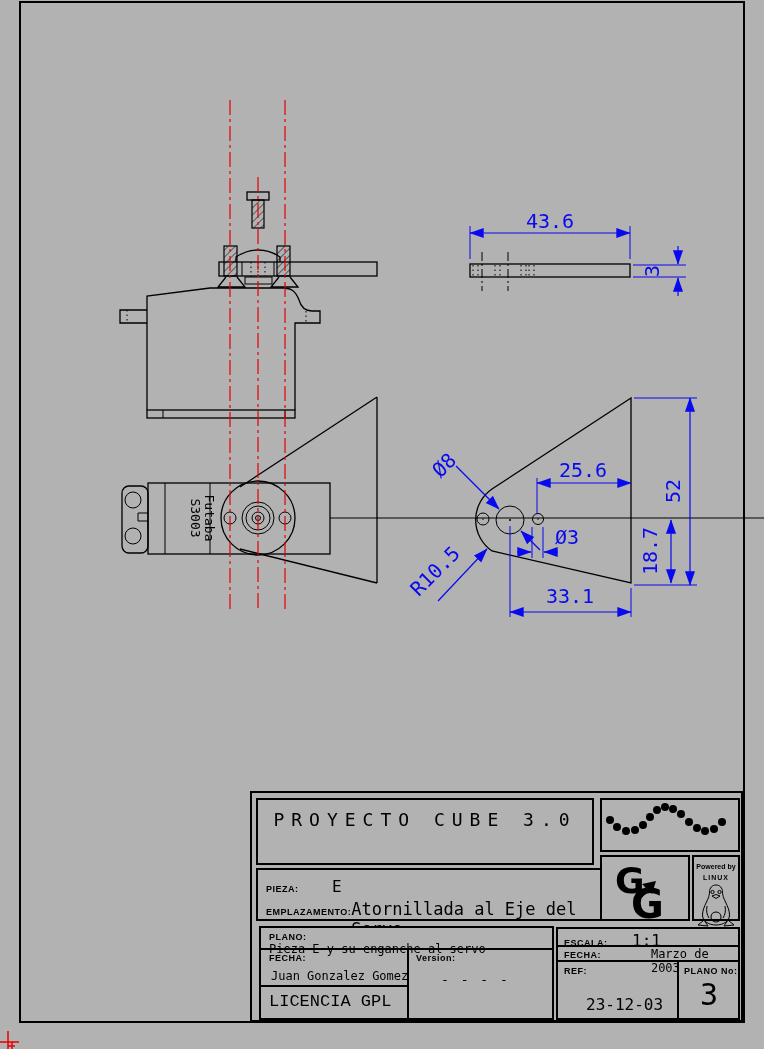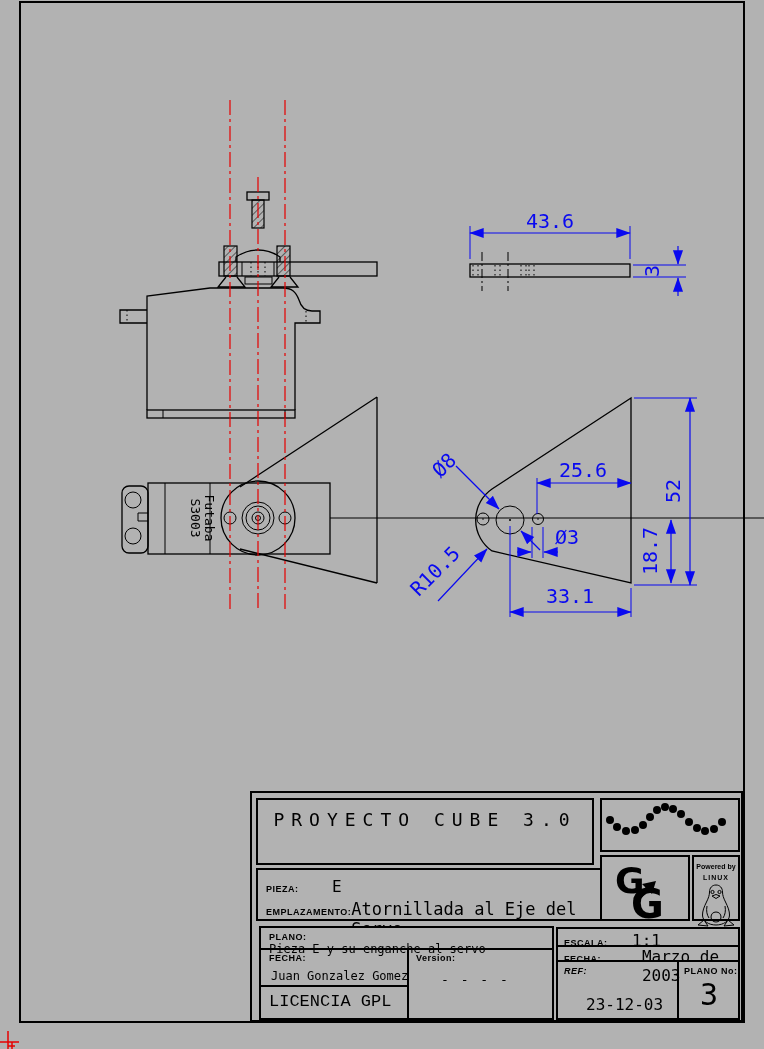--- a/index.html
+++ b/index.html
@@ -279,22 +279,22 @@
   </div>
 
   <div class="box" style="left:304px;top:134px;width:184px;height:93px;">
     <div class="row" style="top:2px;padding-left:6px;">
       <span class="lbl" style="width:68px;">ESCALA:</span>
       <span class="cad" style="font-size:16px;">1:1</span>
     </div>
     <div style="position:absolute;left:0;right:0;top:16px;border-top:2px solid #000;"></div>
     <div class="row" style="top:18px;padding-left:6px;">
       <span class="lbl" style="width:56px;">FECHA:</span>
-      <span class="cad" style="font-size:16px;padding-left:35px;">Marzo de 2003</span>
+      <span class="cad" style="font-size:12px;padding-left:35px;">Marzo de 2003</span>
     </div>
     <div style="position:absolute;left:0;right:0;top:31px;border-top:2px solid #000;"></div>
     <div style="position:absolute;left:119px;top:31px;bottom:0;border-left:2px solid #000;"></div>
-    <div class="lbl" style="position:absolute;left:6px;top:37px;font-style:italic;">REF:</div>
+    <div class="lbl" style="position:absolute;left:6px;top:37px;">REF:</div>
     <div class="cad" style="position:absolute;left:28px;top:66px;font-size:16px;">23-12-03</div>
     <div class="lbl" style="position:absolute;left:126px;top:37px;">PLANO No:</div>
     <div class="cad" style="position:absolute;left:142px;top:48px;font-size:30px;">3</div>
   </div>
 </div>
 
 </body></html>

